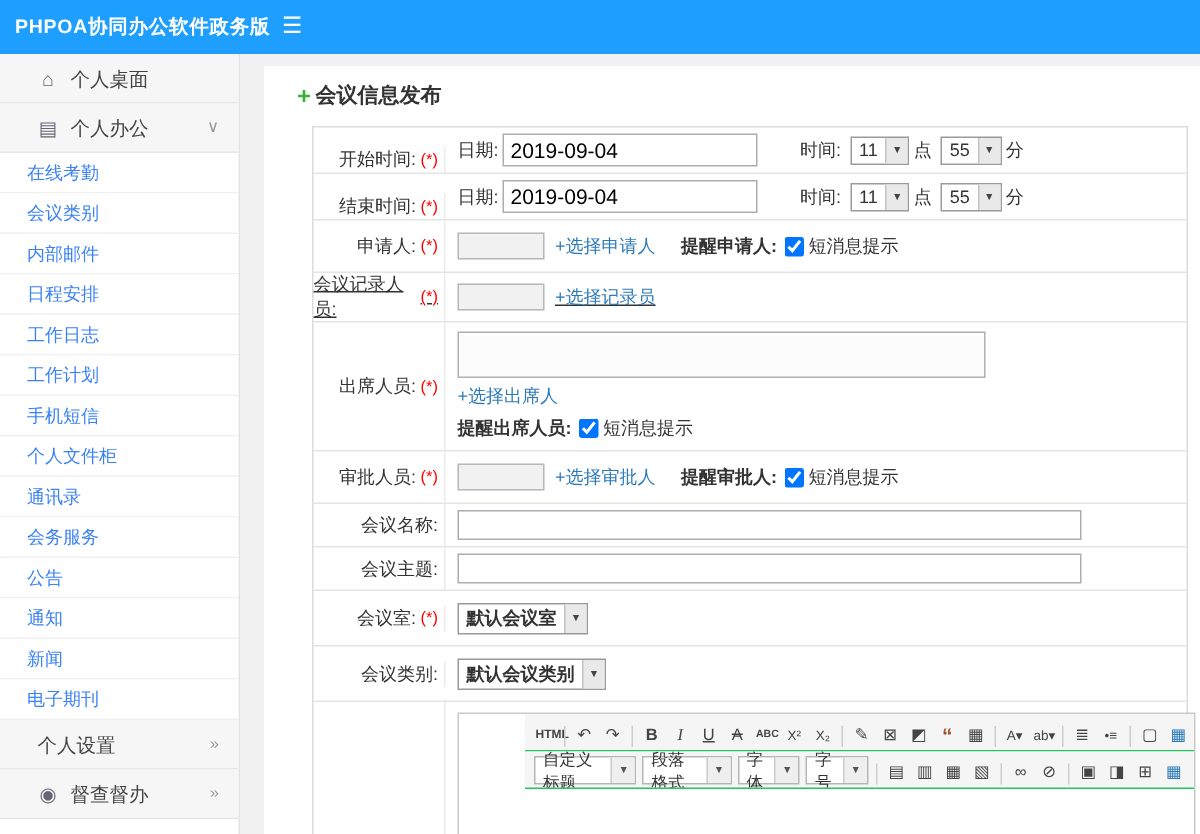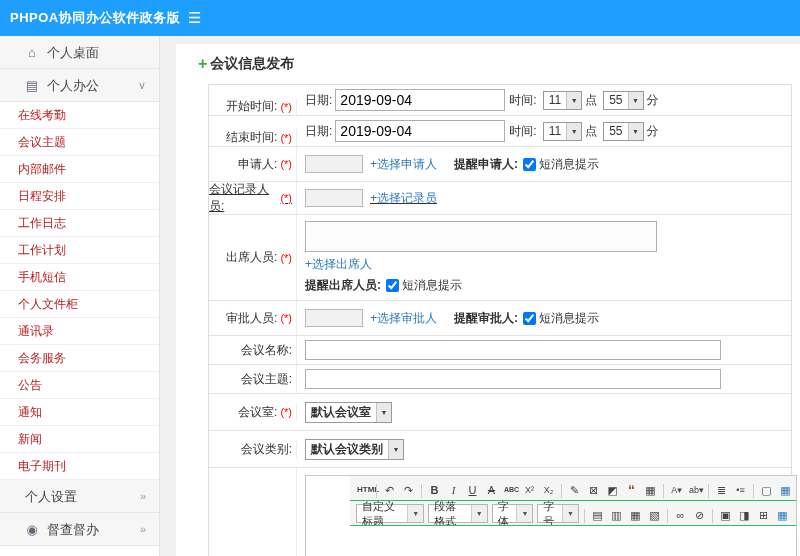--- a/index.html
+++ b/index.html
@@ -13,33 +13,33 @@
   }
   
   .topbar { position:absolute; left:0; top:0; width:800px; height:36px; background:#1e9fff; }
   .tb-title { position:absolute; left:10px; top:0; line-height:36px; color:#fff; font-size:13px; font-weight:bold; letter-spacing:0.5px; }
   .hamburger { position:absolute; left:188px; top:0; line-height:36px; color:#fff; font-size:15px; cursor:pointer; }
   
   .sidebar { position:absolute; left:0; top:36px; width:160px; height:520px; background:#fff; border-right:1px solid #e3e3e3; overflow:hidden; }
   .side-header { position:relative; height:33px; line-height:33px; padding-left:25px; background:#f6f6f6; border-bottom:1px solid #e6e6e6; font-size:13px; color:#444; cursor:pointer; }
   .side-header .hicon { display:inline-block; margin-right:8px; color:#667; font-size:13px; width:14px; text-align:center; }
   .side-header .chev { position:absolute; right:13px; top:0; color:#999; font-size:11px; }
-  .side-item { height:27px; line-height:27px; padding-left:18px; font-size:12px; color:#b91c1c; background:#fff; border-bottom:1px solid #f0f0f0; cursor:pointer; }
+  .side-item { height:27px; line-height:27px; padding-left:18px; font-size:12px; color:#3b82f6; background:#fff; border-bottom:1px solid #f0f0f0; cursor:pointer; }
   
   .main { position:absolute; left:176px; top:44px; width:624px; height:512px; background:#fff; overflow:hidden; }
   .page-title { position:absolute; left:22px; top:8px; height:22px; line-height:22px; font-size:14px; font-weight:bold; color:#333; }
   .page-title .plus { display:inline-block; color:#3aaf3c; font-size:16px; font-weight:bold; margin-right:3px; vertical-align:-1px; }
   
   .form-table { position:absolute; left:32px; top:40px; width:584px; border:1px solid #dcdcdc; border-bottom:none; background:#fff; }
   .row { display:flex; align-items:stretch; border-bottom:1px solid #e4e4e4; }
   .lbl { width:88px; flex:none; display:flex; align-items:center; justify-content:flex-end; padding-right:4px; font-size:12px; color:#333; border-right:1px solid #ececec; }
   .req { color:#f00; margin-left:3px; font-size:11px; }
   .ctl { flex:1; display:flex; align-items:center; padding:4px 8px; font-size:12px; color:#333; }
   .txt { margin-right:3px; }
-  .gap-l { margin-left:4px; }
+  .gap-l { margin-left:28px; }
   .r-time { height:31px;align-items:flex-end; }
   .r-applicant { height:35px; }
   .r-recorder { height:33px;text-decoration:underline; }
   .r-attendees { height:86px; }
   .r-approver { height:35px; }
   .r-name, .r-subject { height:29px; }
   .r-room, .r-type { height:37px;align-items:center; }
   .text-input { border:1px solid #abadb3; height:22px; font-size:13px; padding:0 4px; font-family:inherit; background:#fff; }
   .date-input { width:170px; font-size:14px; }
   .small-input { width:58px; height:18px; background:#f1f1f1; border:1px solid #b8b8b8; }
@@ -83,21 +83,21 @@
 
 <div class="sidebar">
   <div class="side-header">
     <span class="hicon">⌂</span><span>个人桌面</span>
   </div>
   <div class="side-header">
     <span class="hicon">▤</span><span>个人办公</span>
     <span class="chev">∨</span>
   </div>
   <div class="side-item">在线考勤</div>
-  <div class="side-item">会议主题</div>
+  <div class="side-item">会议类别</div>
   <div class="side-item">内部邮件</div>
   <div class="side-item">日程安排</div>
   <div class="side-item">工作日志</div>
   <div class="side-item">工作计划</div>
   <div class="side-item">手机短信</div>
   <div class="side-item">个人文件柜</div>
   <div class="side-item">通讯录</div>
   <div class="side-item">会务服务</div>
   <div class="side-item">公告</div>
   <div class="side-item">通知</div>

